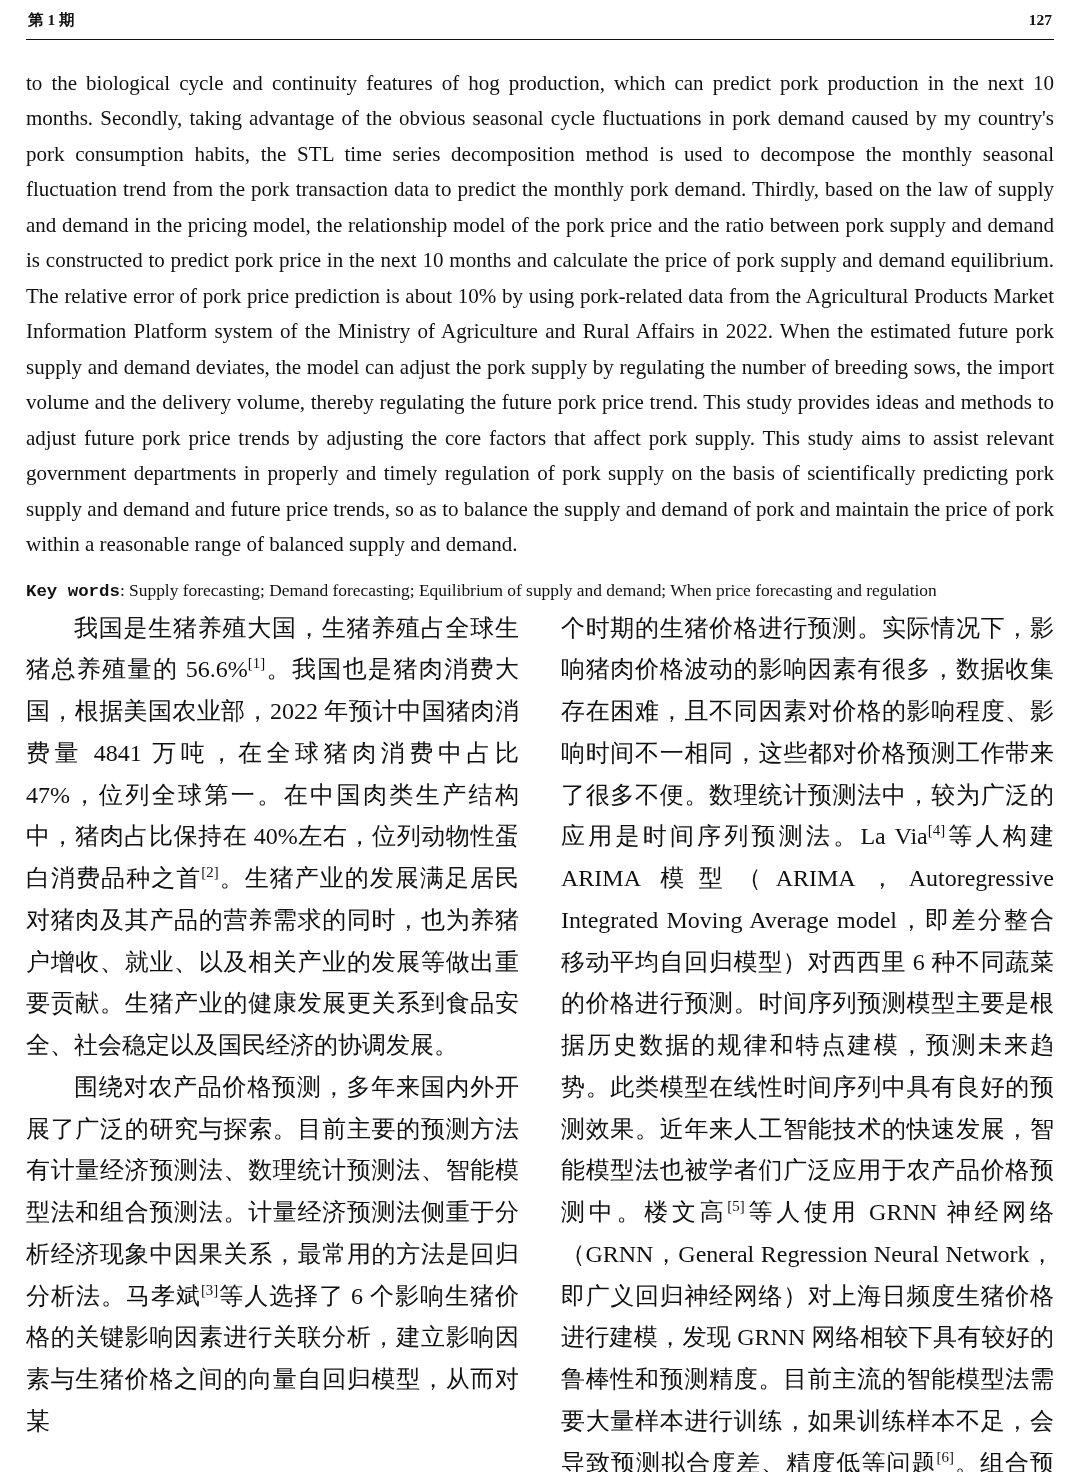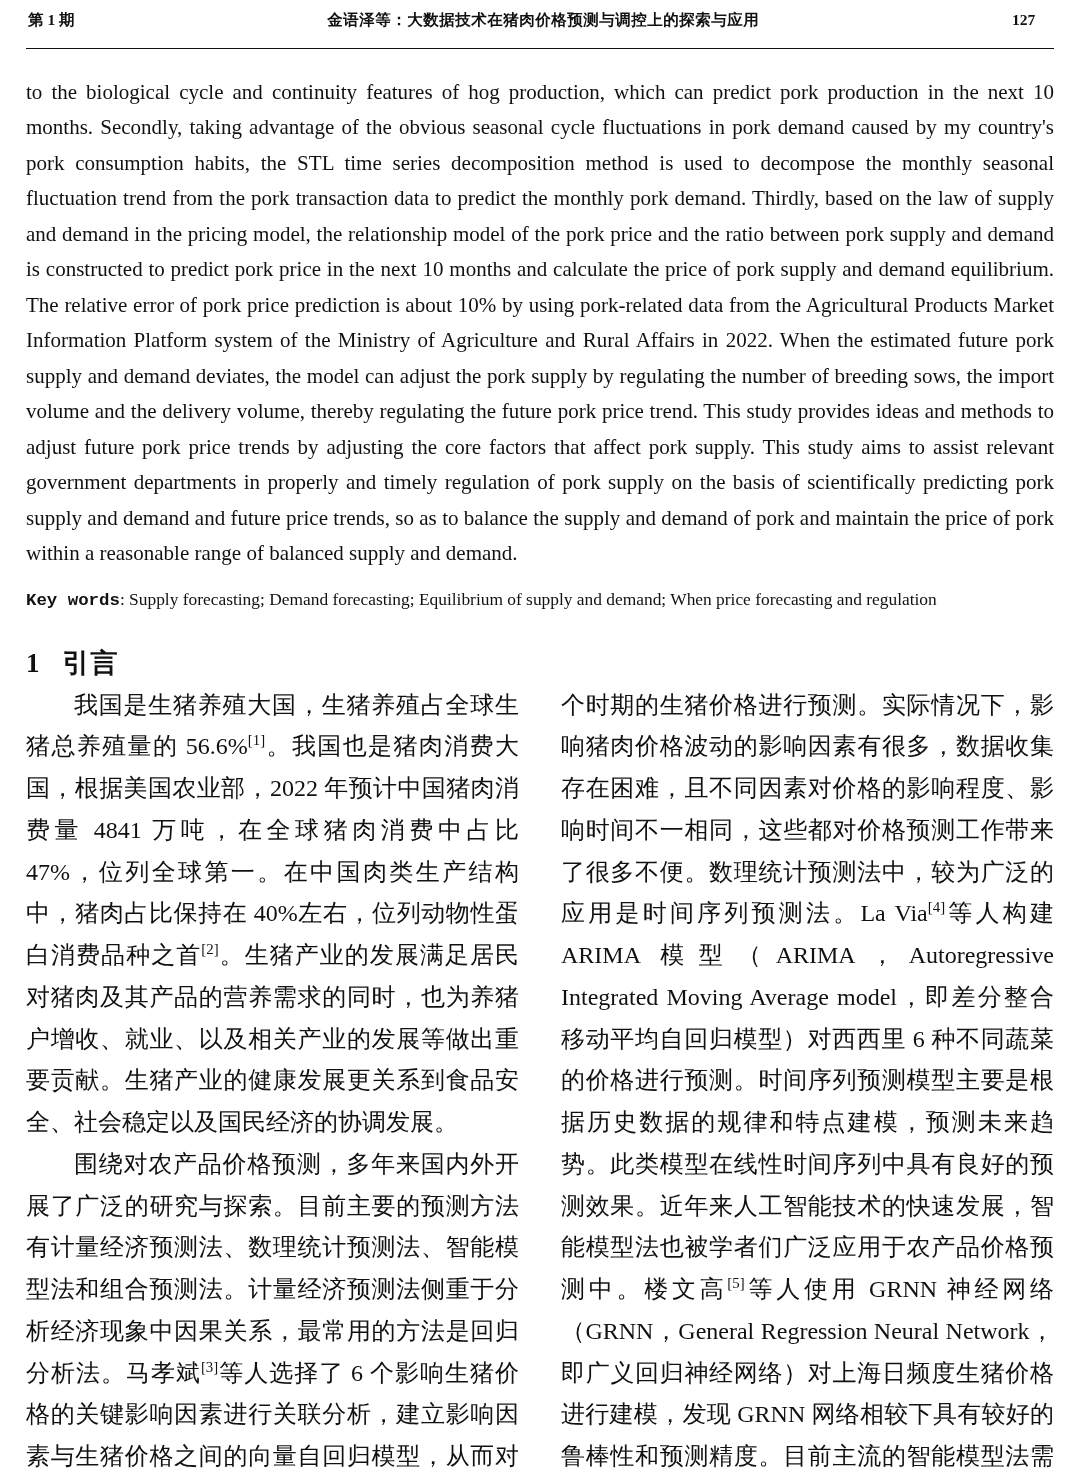--- a/index.html
+++ b/index.html
@@ -21,38 +21,39 @@
     box-sizing: border-box;
     padding: 10px 26px 0 26px;
     position: relative;
   }
   
   .runhead {
     display: flex;
     align-items: baseline;
     justify-content: space-between;
     font-size: 15.5px;
-    padding: 0 2px 17px 2px;
+    padding: 0 2px 8px 2px;
     border-bottom: 1.6px solid #111;
   }
   .runhead .issue {
     font-family: "Liberation Serif", serif;
     font-weight: 700;
     white-space: nowrap;
   }
   .runhead .title {
     font-weight: 700;
     letter-spacing: 0.5px;
     text-align: center;
     flex: 1;
   }
   .runhead .pageno {
     font-weight: 700;
     white-space: nowrap;
     min-width: 40px;
+    text-align: right;
   }
   
   .abstract {
     margin-top: 26px;
     font-size: 21px;
     line-height: 1.69;
     text-align: justify;
     text-justify: inter-word;
     hyphens: none;
   }
@@ -112,33 +113,29 @@
     text-indent: 0;
   }
 </style>
 </head>
 <body>
 
 <div class="page">
 
   <div class="runhead">
     <span class="issue">第 1 期</span>
-    <span class="title">金语泽等：大数据技术在猪肉价格预测与调控上的探索与应用</span>
     <span class="pageno">127</span>
   </div>
 
   <div class="abstract">to the biological cycle and continuity features of hog production, which can predict pork production in the next 10 months. Secondly, taking advantage of the obvious seasonal cycle fluctuations in pork demand caused by my country's pork consumption habits, the STL time series decomposition method is used to decompose the monthly seasonal fluctuation trend from the pork transaction data to predict the monthly pork demand. Thirdly, based on the law of supply and demand in the pricing model, the relationship model of the pork price and the ratio between pork supply and demand is constructed to predict pork price in the next 10 months and calculate the price of pork supply and demand equilibrium. The relative error of pork price prediction is about 10% by using pork-related data from the Agricultural Products Market Information Platform system of the Ministry of Agriculture and Rural Affairs in 2022. When the estimated future pork supply and demand deviates, the model can adjust the pork supply by regulating the number of breeding sows, the import volume and the delivery volume, thereby regulating the future pork price trend. This study provides ideas and methods to adjust future pork price trends by adjusting the core factors that affect pork supply. This study aims to assist relevant government departments in properly and timely regulation of pork supply on the basis of scientifically predicting pork supply and demand and future price trends, so as to balance the supply and demand of pork and maintain the price of pork within a reasonable range of balanced supply and demand.</div>
 
   <div class="keywords">
     <b>Key words</b><span>: Supply forecasting; Demand forecasting; Equilibrium of supply and demand; When price forecasting and regulation</span>
   </div>
 
-  <div class="sec-head">
-    <span class="num">1</span><span>引言</span>
-  </div>
 
   <div class="cols">
     <div class="col left">
       <p class="cn-p indent">我国是生猪养殖大国，生猪养殖占全球生猪总养殖量的 56.6%<sup>[1]</sup>。我国也是猪肉消费大国，根据美国农业部，2022 年预计中国猪肉消费量 4841 万吨，在全球猪肉消费中占比 47%，位列全球第一。在中国肉类生产结构中，猪肉占比保持在 40%左右，位列动物性蛋白消费品种之首<sup>[2]</sup>。生猪产业的发展满足居民对猪肉及其产品的营养需求的同时，也为养猪户增收、就业、以及相关产业的发展等做出重要贡献。生猪产业的健康发展更关系到食品安全、社会稳定以及国民经济的协调发展。</p>
       <p class="cn-p indent">围绕对农产品价格预测，多年来国内外开展了广泛的研究与探索。目前主要的预测方法有计量经济预测法、数理统计预测法、智能模型法和组合预测法。计量经济预测法侧重于分析经济现象中因果关系，最常用的方法是回归分析法。马孝斌<sup>[3]</sup>等人选择了 6 个影响生猪价格的关键影响因素进行关联分析，建立影响因素与生猪价格之间的向量自回归模型，从而对某</p>
     </div>
     <div class="col right">
       <p class="cn-p">个时期的生猪价格进行预测。实际情况下，影响猪肉价格波动的影响因素有很多，数据收集存在困难，且不同因素对价格的影响程度、影响时间不一相同，这些都对价格预测工作带来了很多不便。数理统计预测法中，较为广泛的应用是时间序列预测法。La Via<sup>[4]</sup>等人构建 ARIMA 模型（ARIMA，Autoregressive Integrated Moving Average model，即差分整合移动平均自回归模型）对西西里 6 种不同蔬菜的价格进行预测。时间序列预测模型主要是根据历史数据的规律和特点建模，预测未来趋势。此类模型在线性时间序列中具有良好的预测效果。近年来人工智能技术的快速发展，智能模型法也被学者们广泛应用于农产品价格预测中。楼文高<sup>[5]</sup>等人使用 GRNN 神经网络（GRNN，General Regression Neural Network，即广义回归神经网络）对上海日频度生猪价格进行建模，发现 GRNN 网络相较下具有较好的鲁棒性和预测精度。目前主流的智能模型法需要大量样本进行训练，如果训练样本不足，会导致预测拟合度差、精度低等问题<sup>[6]</sup>。组合预测法能够融合各单一预测模型的优势，表现出更好的预测精度。任青山<sup>[7]</sup>等人提出了一种基于 BP 神经网络模型和多元回归分析模型结合的方法，预测精度比单一模型要高。组合法预测精度要高于其他方法，但它要求各子模型的学习目标一致，使用场景有局限性。</p>
     </div>
   </div>

